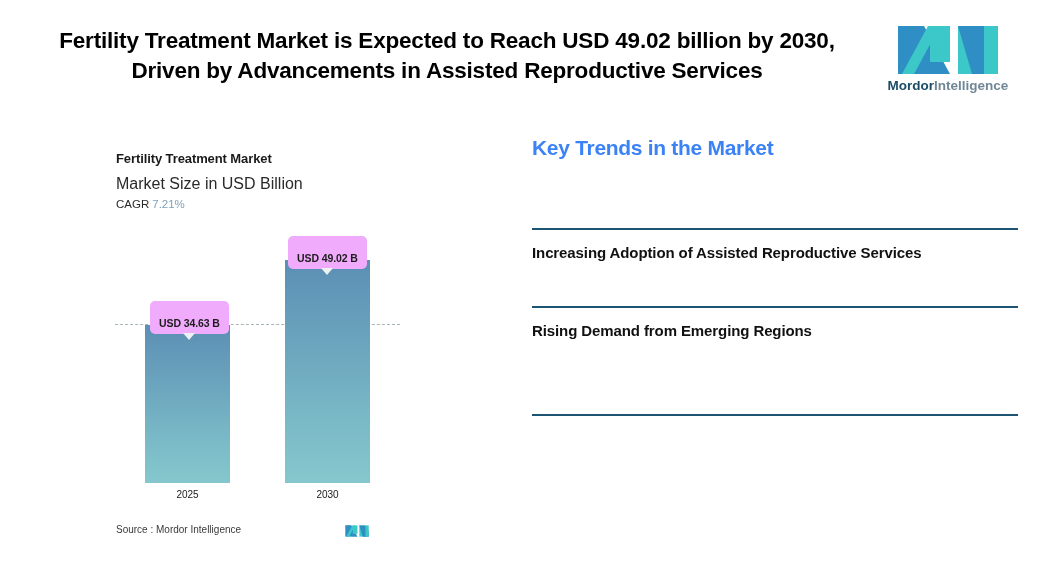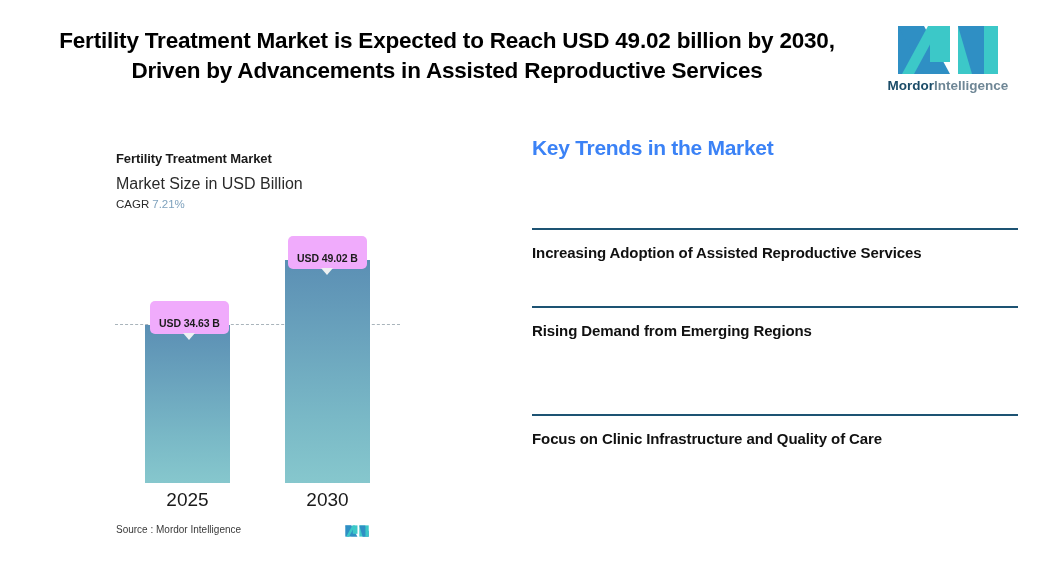--- a/index.html
+++ b/index.html
@@ -144,21 +144,21 @@
   }
   .bubble-2025 { left: 150px; top: 183px; }
   .bubble-2030 { left: 288px; top: 118px; }
 
   
   .x-label {
     position: absolute;
     top: 371px;
     width: 85px;
     text-align: center;
-    font-size: 19px;
+    font-size: 10px;
     color: #1a1a1a;
   }
   .x-2025 { left: 145px; }
   .x-2030 { left: 285px; }
 
   
   .source-row {
     position: absolute;
     left: 116px;
     top: 404px;
@@ -283,15 +283,14 @@
     <div class="trend-label">Increasing Adoption of Assisted Reproductive Services</div>
   </div>
 
   <div class="trend-item trend-1">
     <div class="trend-divider"></div>
     <div class="trend-label">Rising Demand from Emerging Regions</div>
   </div>
 
   <div class="trend-item trend-2">
     <div class="trend-divider"></div>
-    <div class="trend-label">Focus on Clinic Infrastructure and Quality of Care</div>
   </div>
 </div>
 
 </body></html>

